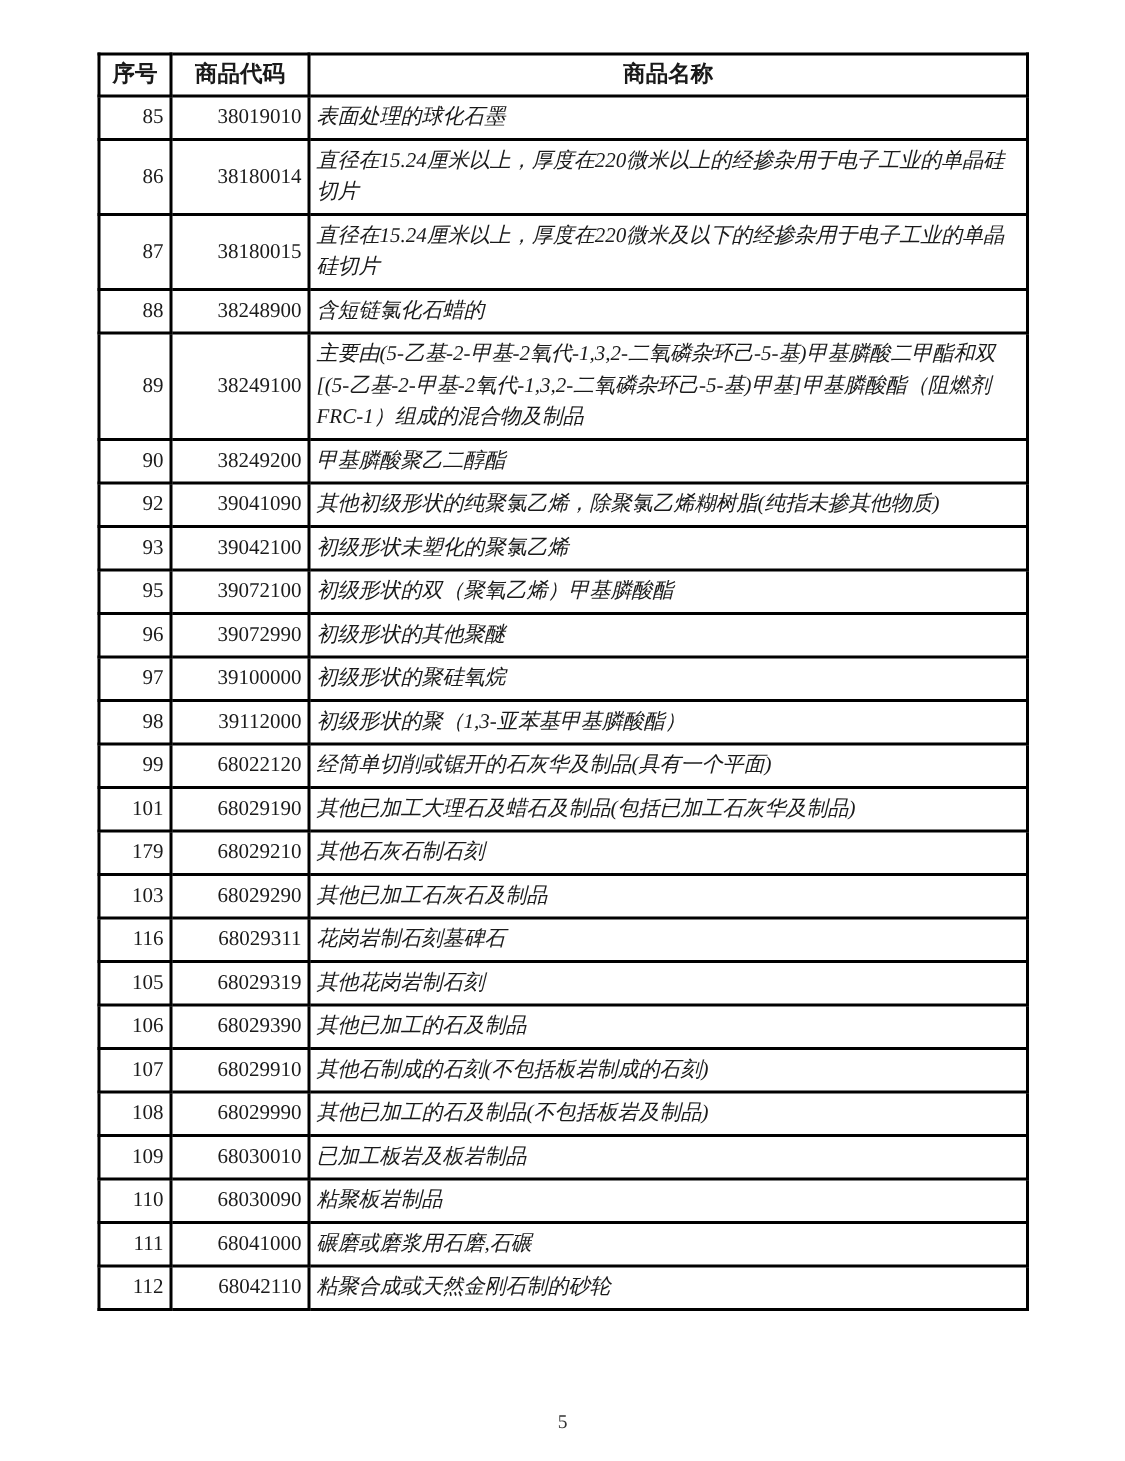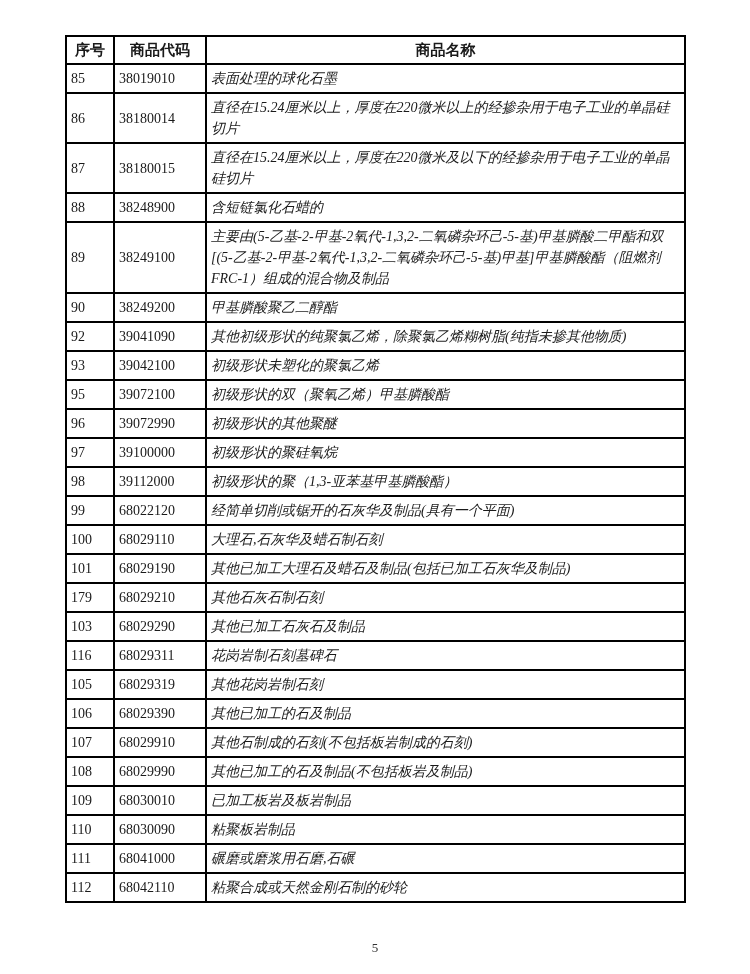--- a/index.html
+++ b/index.html
@@ -36,24 +36,24 @@
     font-weight: bold;
     font-size: 15px;
     text-align: center;
     padding: 2px 2px;
     line-height: 22px;
   }
   col.c-no   { width: 48px; }
   col.c-code { width: 92px; }
   col.c-name { width: auto; }
   td.no {
-    text-align: left;
+    text-align: right;
   }
   td.code {
-    text-align: left;
+    text-align: right;
     padding-left: 5px;
   }
   td.name {
     text-align: left;
     padding-left: 6px;
     padding-right: 4px;
     font-style: italic;
   }
   .page-number {
     position: absolute;
@@ -143,25 +143,20 @@
           <td class="no">98</td>
           <td class="code">39112000</td>
           <td class="name">初级形状的聚（1,3-亚苯基甲基膦酸酯）</td>
         </tr>
         <tr>
           <td class="no">99</td>
           <td class="code">68022120</td>
           <td class="name">经简单切削或锯开的石灰华及制品(具有一个平面)</td>
         </tr>
         <tr>
-          <td class="no">100</td>
-          <td class="code">68029110</td>
-          <td class="name">大理石,石灰华及蜡石制石刻</td>
-        </tr>
-        <tr>
           <td class="no">101</td>
           <td class="code">68029190</td>
           <td class="name">其他已加工大理石及蜡石及制品(包括已加工石灰华及制品)</td>
         </tr>
         <tr>
           <td class="no">179</td>
           <td class="code">68029210</td>
           <td class="name">其他石灰石制石刻</td>
         </tr>
         <tr>

